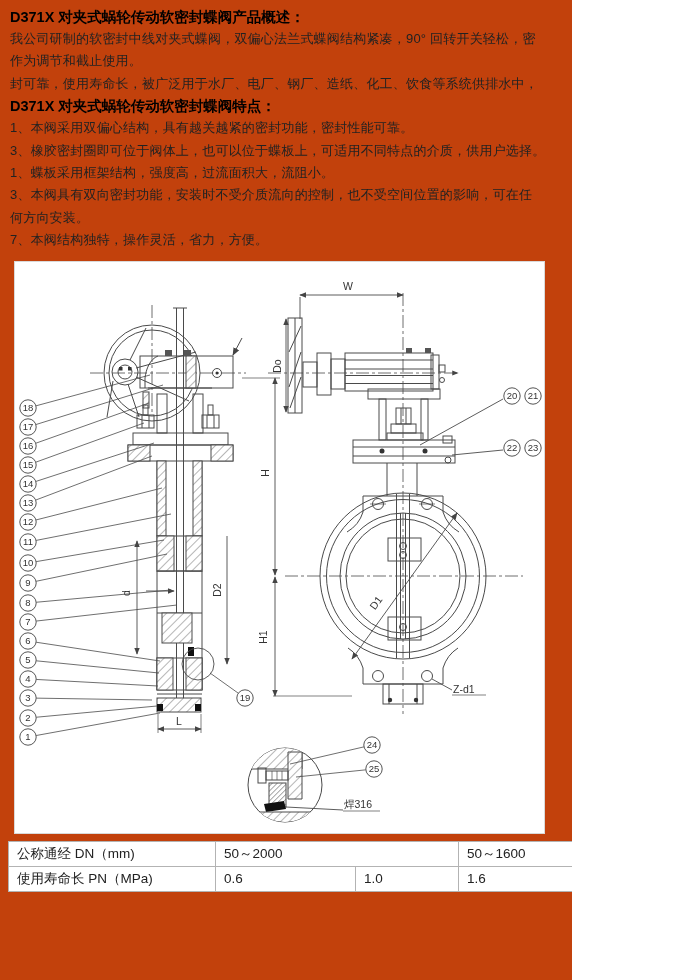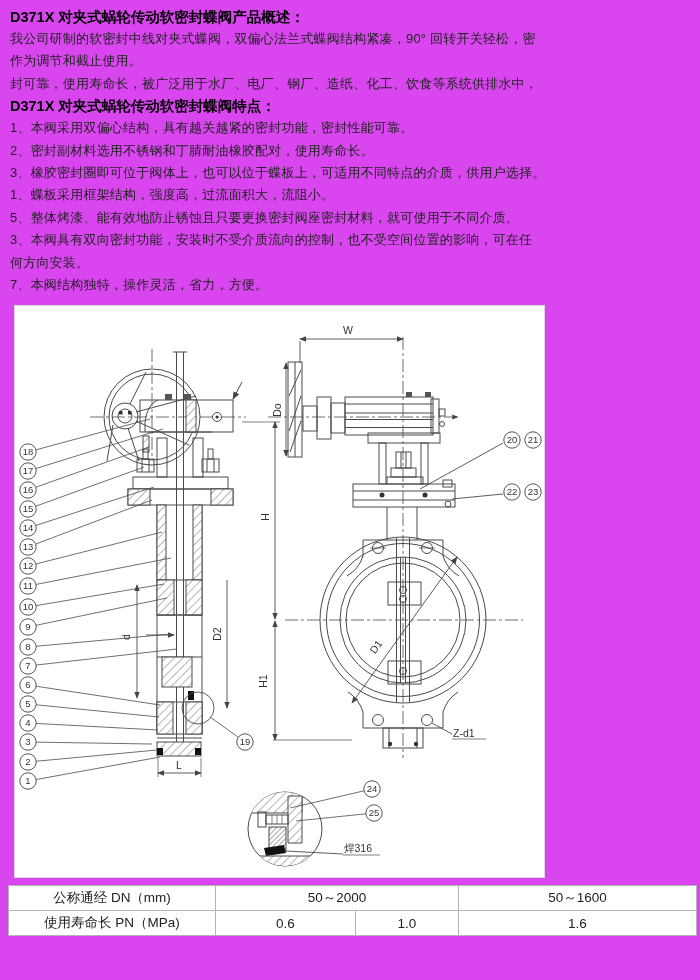--- a/index.html
+++ b/index.html
@@ -1,45 +1,43 @@
 <!DOCTYPE html>
 <html><head>
 <meta charset="utf-8">
 <style>
   html,body{margin:0;padding:0;background:#ffffff;}
-  .page{position:relative;width:700px;height:980px;background:#d946ef;overflow:hidden;
+  .page{position:relative;width:572px;height:980px;background:#c2410c;overflow:hidden;
         font-family:"Liberation Sans","DejaVu Sans",sans-serif;color:#1d1d1d;}
   .textblock{padding:6px 8px 0 10px;}
   .hd{font-size:14.5px;font-weight:bold;color:#000;line-height:22px;margin:0;}
   .ln{font-size:13px;line-height:22.4px;color:#222;letter-spacing:0.2px;white-space:nowrap;}
   .diagram-box{box-sizing:border-box;margin:9px 0 0 14px;width:531px;height:573px;
                border:1px solid #d9d9d9;background:#fff;}
   .spec-head{margin:25px 0 0 10px;font-size:14.5px;font-weight:bold;color:#000;}
   table.spec{border-collapse:collapse;margin:7px 0 0 8px;width:689px;table-layout:fixed;
              font-size:13.5px;color:#222;}
   table.spec td{border:1px solid #b3b3b3;padding:2px 8px;height:20px;background:#fff;
-                white-space:nowrap;overflow:hidden;text-align:center;}
+                white-space:nowrap;overflow:hidden;}
   svg text{font-family:"Liberation Sans","DejaVu Sans",sans-serif;}
 </style>
 </head>
 <body>
 
 <div class="page">
 
   <div class="textblock">
     <div class="hd">D371X 对夹式蜗轮传动软密封蝶阀产品概述：</div>
     <div class="ln">我公司研制的软密封中线对夹式蝶阀，双偏心法兰式蝶阀结构紧凑，90° 回转开关轻松，密</div>
     <div class="ln">作为调节和截止使用。</div>
     <div class="ln">封可靠，使用寿命长，被广泛用于水厂、电厂、钢厂、造纸、化工、饮食等系统供排水中，</div>
     <div class="hd">D371X 对夹式蜗轮传动软密封蝶阀特点：</div>
     <div class="ln">1、本阀采用双偏心结构，具有越关越紧的密封功能，密封性能可靠。</div>
-    <div class="ln">2、密封副材料选用不锈钢和丁腈耐油橡胶配对，使用寿命长。</div>
     <div class="ln">3、橡胶密封圈即可位于阀体上，也可以位于蝶板上，可适用不同特点的介质，供用户选择。</div>
     <div class="ln">1、蝶板采用框架结构，强度高，过流面积大，流阻小。</div>
-    <div class="ln">5、整体烤漆、能有效地防止锈蚀且只要更换密封阀座密封材料，就可使用于不同介质。</div>
     <div class="ln">3、本阀具有双向密封功能，安装时不受介质流向的控制，也不受空间位置的影响，可在任</div>
     <div class="ln">何方向安装。</div>
     <div class="ln">7、本阀结构独特，操作灵活，省力，方便。</div>
   </div>
 
   <div class="diagram-box">
     <svg id="dwg" width="529" height="571" viewBox="15 306 529 571" preserveAspectRatio="none">
       <defs>
         <pattern id="h1p" width="6" height="6" patternUnits="userSpaceOnUse" patternTransform="rotate(45)">
           <rect width="6" height="6" fill="#ffffff"></rect>

